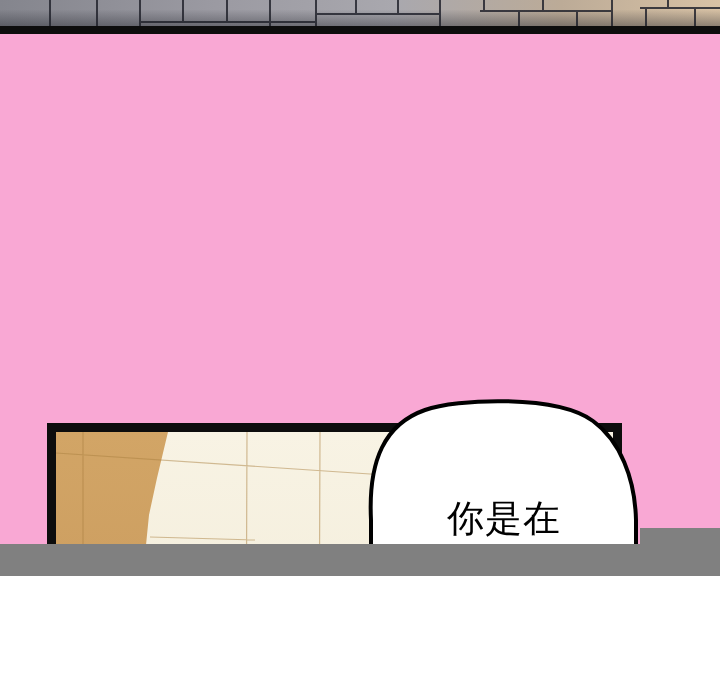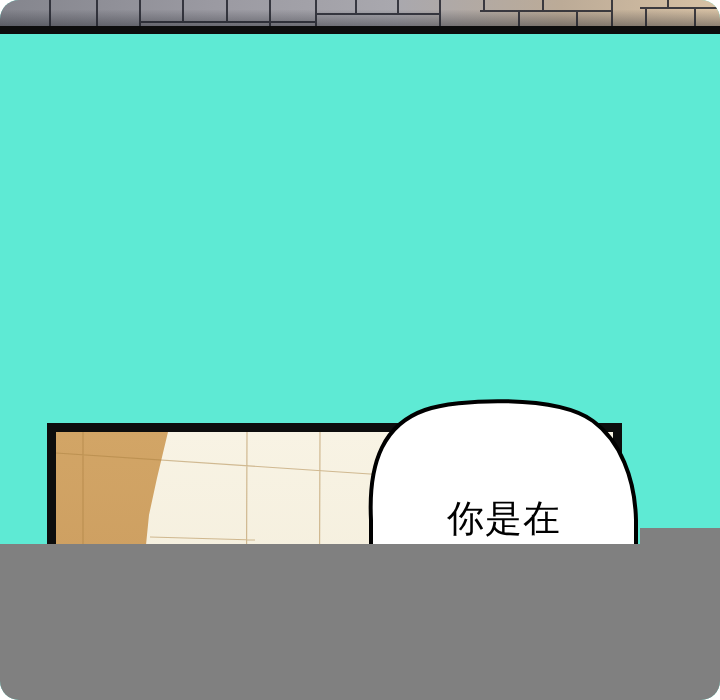--- a/index.html
+++ b/index.html
@@ -4,24 +4,23 @@
 <style>
   html, body {
     margin: 0;
     padding: 0;
     background: #ffffff;
     font-family: "DejaVu Sans", sans-serif;
   }
   .stage {
     position: relative;
     width: 720px;
-    height: 700px;
-    background: #5eead4;
+    height: 576px;
+    background: #f9a8d4;
     overflow: hidden;
-    border-radius: 19px;
   }
   .stage svg { display: block; }
   .bubble-text {
     font-family: "DejaVu Sans", sans-serif;
     font-weight: 500;
   }
 </style>
 </head>
 <body>
 

